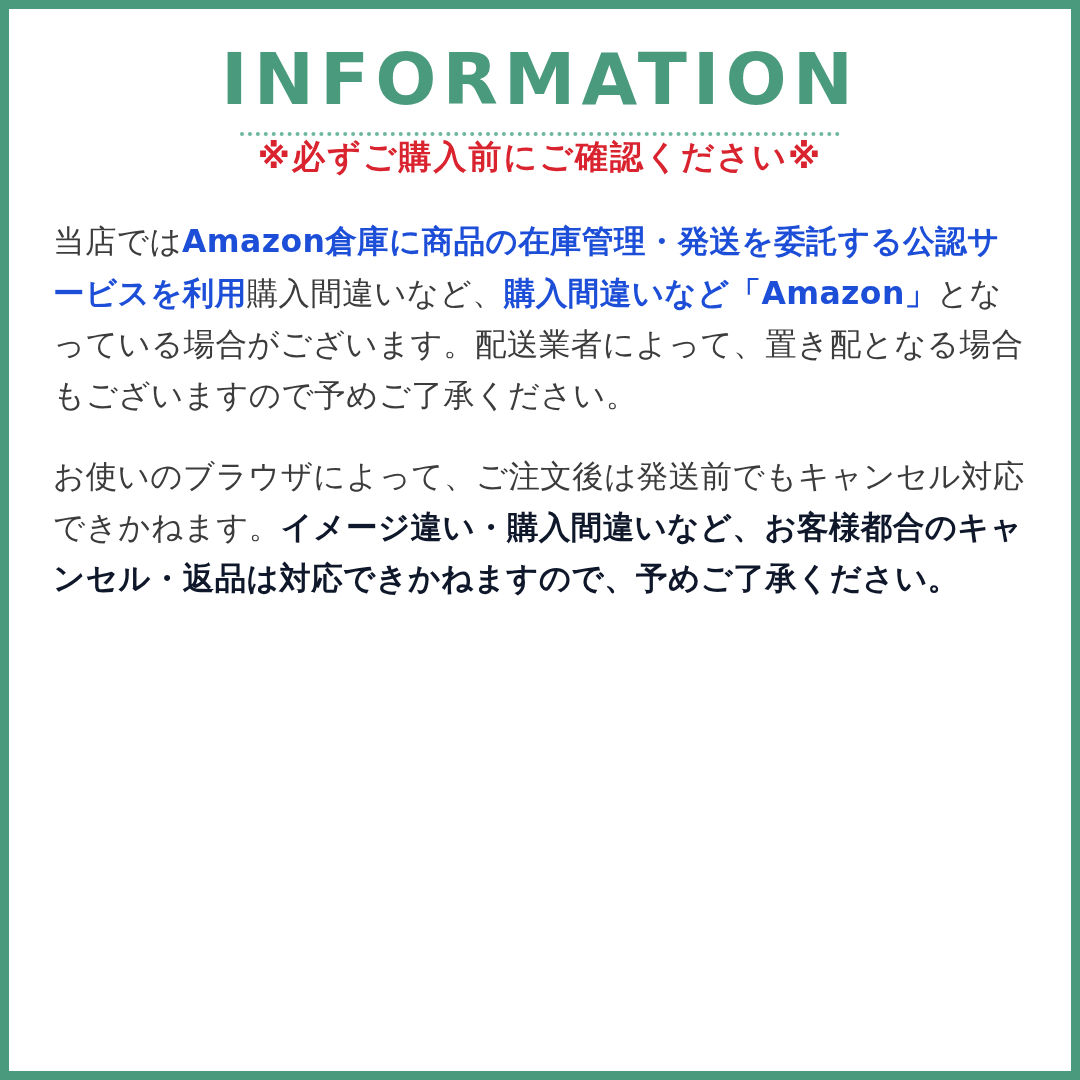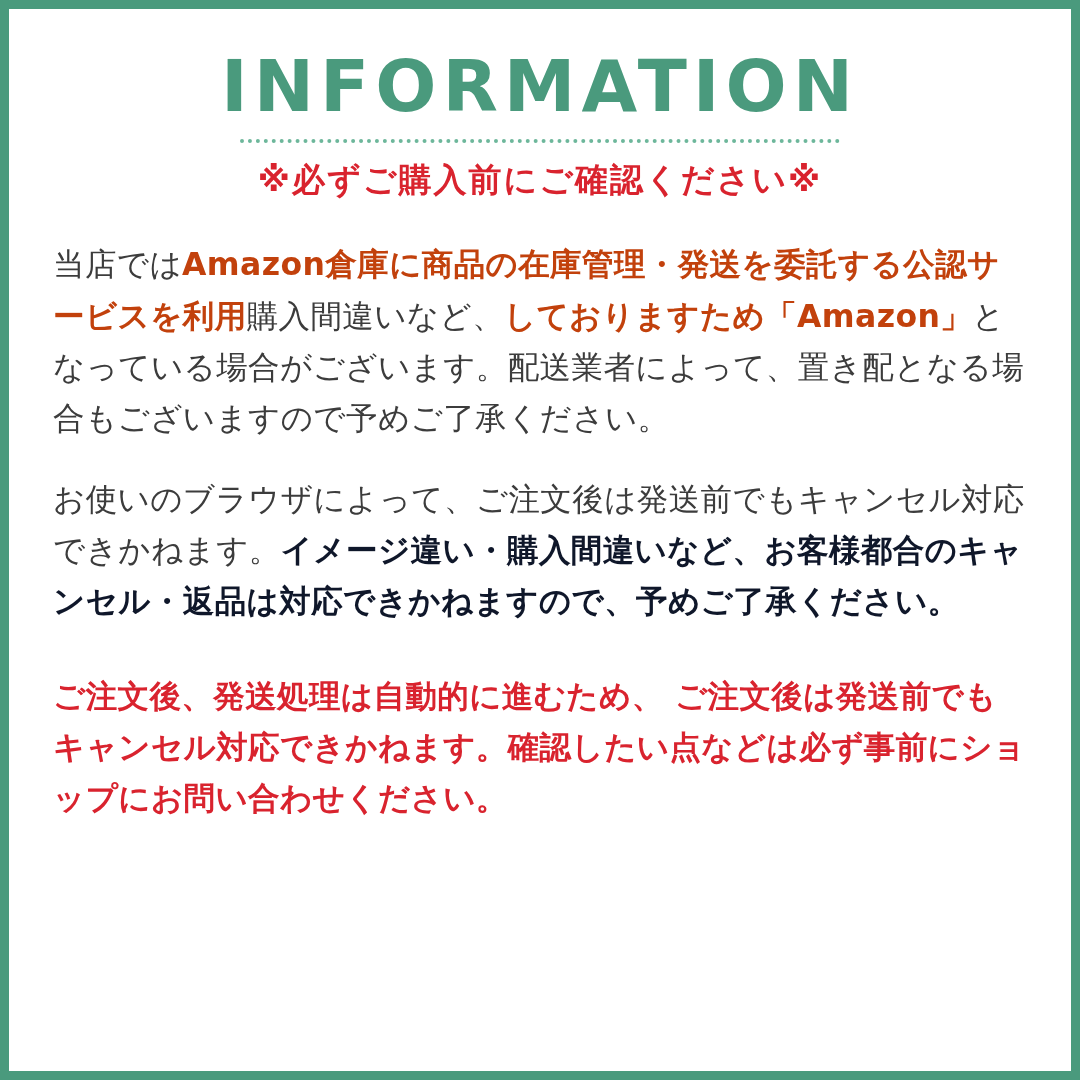--- a/index.html
+++ b/index.html
@@ -17,21 +17,21 @@
     position: relative;
     width: 1080px;
     height: 1080px;
     box-sizing: border-box;
     border: 9px solid #4a9a7d;
     background: #ffffff;
   }
   .inner {
     position: absolute;
     left: 0;
-    top: 7px;
+    top: 0;
     width: 100%;
     height: 100%;
     box-sizing: border-box;
     padding: 19px 44px 0 44px;
   }
   .title {
     text-align: center;
     color: #4a9a7d;
     font-size: 72px;
     font-weight: bold;
@@ -45,40 +45,40 @@
     margin: 14px auto 0 auto;
     border-top: 4px dotted #6db79b;
     height: 0;
   }
   .subtitle {
     text-align: center;
     color: #d9232e;
     font-size: 33px;
     font-weight: bold;
     letter-spacing: 2px;
-    margin-top: 16px;
+    margin-top: 0;
     line-height: 1.3;
   }
   .body-block {
     margin-top: 38px;
     color: #3c3c3c;
     font-size: 31.5px;
     line-height: 1.62;
     letter-spacing: 0.4px;
     text-align: left;
   }
   .para {
     margin: 0 0 30px 0;
   }
   .para:last-child {
     margin-bottom: 0;
   }
   .b {
     font-weight: bold;
-    color: #c2410c;
+    color: #1d4ed8;
   }
   .red {
     color: #0f172a;
     font-weight: bold;
   }
   .red-para {
     color: #d9232e;
     font-weight: bold;
     margin: 0;
   }
@@ -93,22 +93,21 @@
   <div class="inner">
 
     <h1 class="title">INFORMATION</h1>
 
     <div class="dotted-rule"></div>
 
     <div class="subtitle">※必ずご購入前にご確認ください※</div>
 
     <div class="body-block">
 
-      <p class="para"><span>当店では</span><span class="b">Amazon倉庫に商品の在庫管理・発送を委託する公認サービスを利用</span><span>購入間違いなど、</span><span class="b">しておりますため「Amazon」</span><span>となっている場合がございます。配送業者によって、置き配となる場合もございますので予めご了承ください。</span></p>
+      <p class="para"><span>当店では</span><span class="b">Amazon倉庫に商品の在庫管理・発送を委託する公認サービスを利用</span><span>購入間違いなど、</span><span class="b">購入間違いなど「Amazon」</span><span>となっている場合がございます。配送業者によって、置き配となる場合もございますので予めご了承ください。</span></p>
 
 
       <p class="para"><span>お使いのブラウザによって、ご注文後は発送前でもキャンセル対応できかねます。</span><span class="red">イメージ違い・購入間違いなど、お客様都合のキャンセル・返品は対応できかねますので、予めご了承ください。</span></p>
 
-      <p class="red-para p4">ご注文後、発送処理は自動的に進むため、 ご注文後は発送前でもキャンセル対応できかねます。確認したい点などは必ず事前にショップにお問い合わせください。</p>
 
     </div>
   </div>
 </div>
 
 </body></html>

